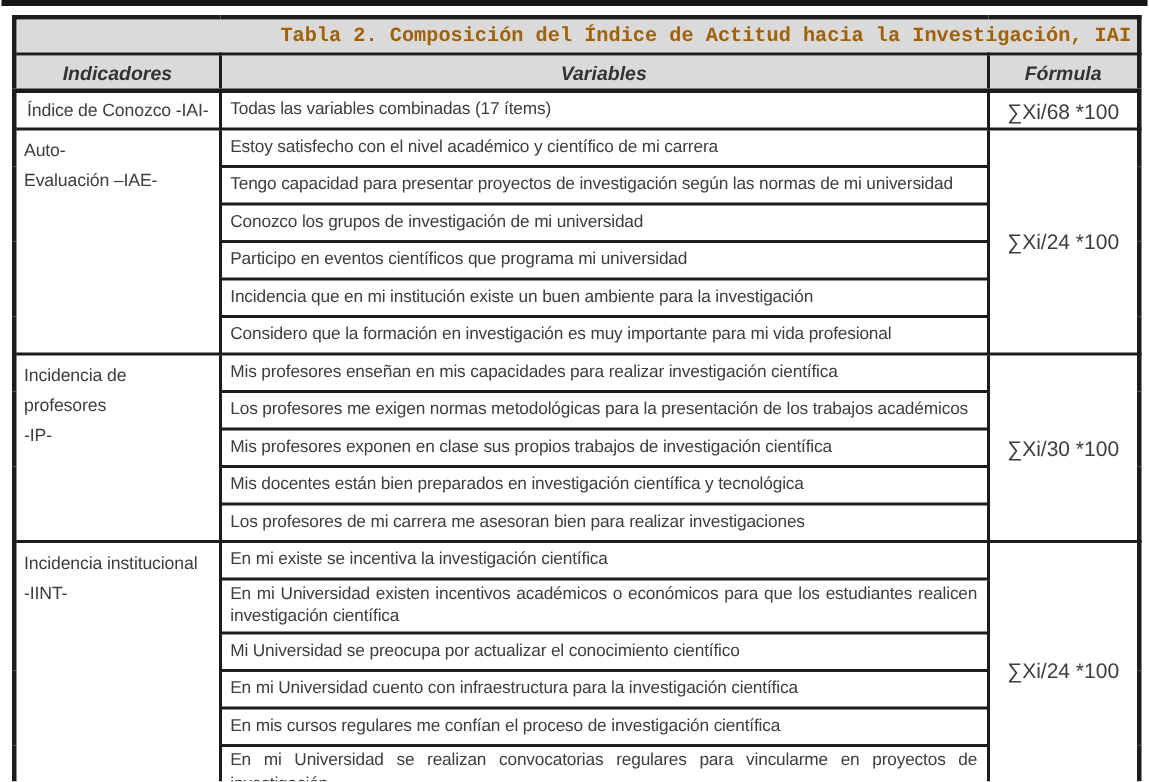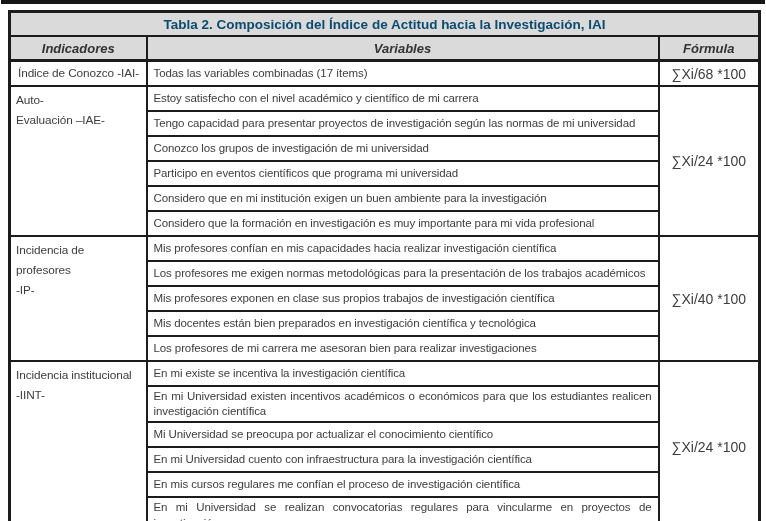--- a/index.html
+++ b/index.html
@@ -32,25 +32,25 @@
     table-layout: fixed;
     color: #3d3d3d;
     border: 3px solid #1c1c1c;
   }
   table.tbl td, table.tbl th {
     border: 2px solid #1c1c1c;
     overflow: hidden;
   }
   td.title-cell {
     background: #dadada;
-    text-align: center;
-    font-family: Liberation Sans, sans-serif;
+    text-align: right;
+    font-family: Liberation Mono, monospace;
     font-weight: bold;
     font-size: 13.5px;
-    color: #0c4a6e;
+    color: #a16207;
     height: 20px;
     padding: 1px 4px;
     border-bottom: 3px solid #1c1c1c;
   }
   tr.cols th {
     background: #dadada;
     font-size: 13px;
     font-weight: bold;
     color: #333333;
     height: 20px;
@@ -132,31 +132,31 @@
         <tr>
           <td class="variable-cell">Tengo capacidad para presentar proyectos de investigación según las normas de mi universidad</td>
         </tr>
         <tr>
           <td class="variable-cell">Conozco los grupos de investigación de mi universidad</td>
         </tr>
         <tr>
           <td class="variable-cell">Participo en eventos científicos que programa mi universidad</td>
         </tr>
         <tr>
-          <td class="variable-cell">Considero que en mi institución exigen un buen ambiente para la investigación</td>
+          <td class="variable-cell">Incidencia que en mi institución existe un buen ambiente para la investigación</td>
         </tr>
         <tr>
           <td class="variable-cell">Considero que la formación en investigación es muy importante para mi vida profesional</td>
         </tr>
         <tr>
           <td class="indicator-cell" rowspan="5">Incidencia de
 profesores
 -IP-</td>
-          <td class="variable-cell">Mis profesores confían en mis capacidades hacia realizar investigación científica</td>
-          <td class="formula-cell" rowspan="5">∑Xi/40 *100</td>
+          <td class="variable-cell">Mis profesores enseñan en mis capacidades para realizar investigación científica</td>
+          <td class="formula-cell" rowspan="5">∑Xi/30 *100</td>
         </tr>
         <tr>
           <td class="variable-cell">Los profesores me exigen normas metodológicas para la presentación de los trabajos académicos</td>
         </tr>
         <tr>
           <td class="variable-cell">Mis profesores exponen en clase sus propios trabajos de investigación científica</td>
         </tr>
         <tr>
           <td class="variable-cell">Mis docentes están bien preparados en investigación científica y tecnológica</td>
         </tr>

